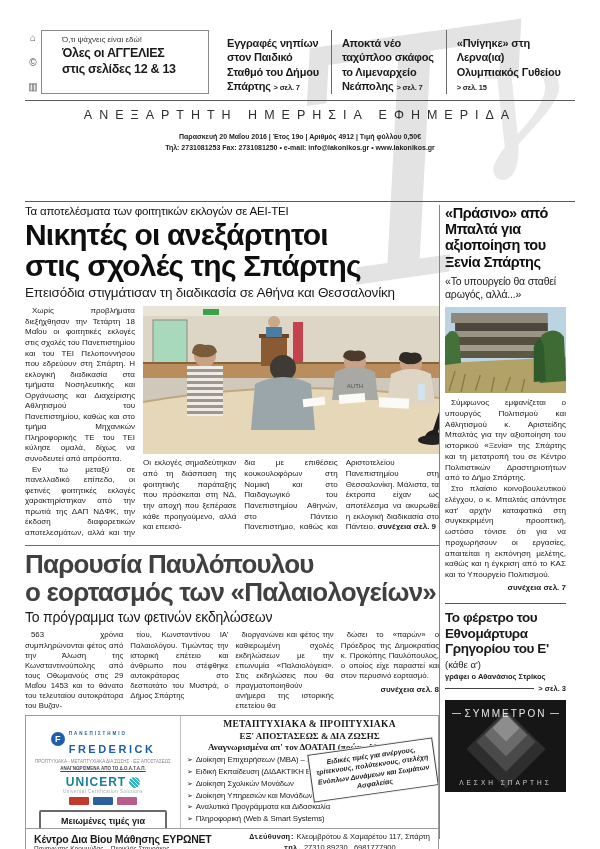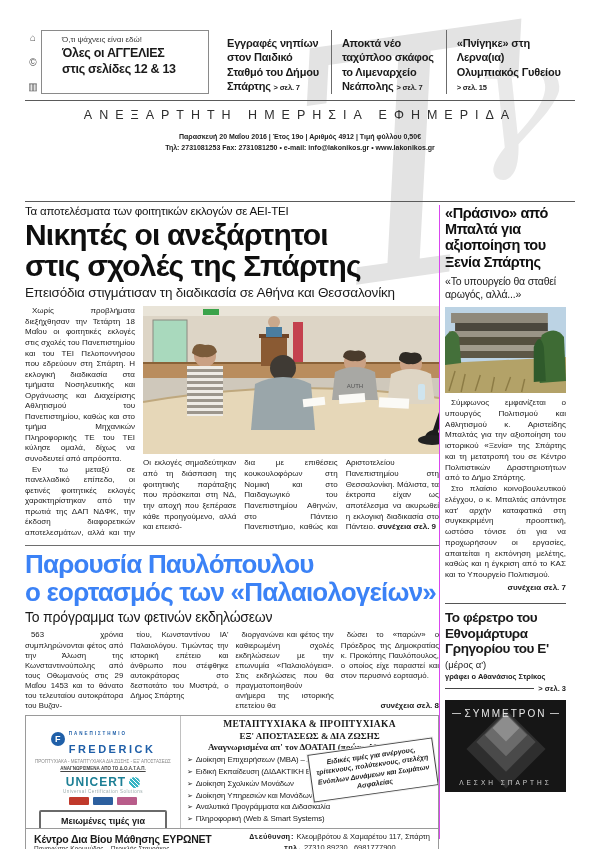--- a/index.html
+++ b/index.html
@@ -43,27 +43,27 @@
   .leadleft p{margin:0 0 0;text-indent:7px;}
   .leadright{flex:1;margin-left:8px;}
   .photo{width:100%;height:148px;display:block;background:#cfc6b6;}
   .caps{display:flex;margin-top:4px;}
   .caps .c{flex:1;font-size:8px;line-height:1.33;text-align:justify;overflow:hidden;height:72px;}
   .caps .c + .c{margin-left:8px;}
   .contin{font-weight:bold;}
 
   .hdiv{border-top:1px solid #6e6e6e;margin:7px 0 5px;}
 
-  .h2{font-size:26px;font-weight:bold;letter-spacing:-0.8px;line-height:1.06;color:#3b82f6;}
+  .h2{font-size:26px;font-weight:bold;letter-spacing:-0.8px;line-height:1.06;color:#404040;}
   .dek2{font-size:14px;margin:3px 0 5px;letter-spacing:-0.2px;}
   .cols4{display:flex;height:80px;overflow:hidden;}
   .cols4 .c{flex:1;font-size:7.8px;line-height:1.3;text-align:justify;}
   .cols4 .c + .c{margin-left:7px;}
   .cols4 p{margin:0;text-indent:6px;}
-  .c4cont{display:block;text-align:right;font-weight:bold;font-size:8px;margin-top:20px;}
+  .c4cont{display:block;text-align:right;font-weight:bold;font-size:8px;margin-top:4px;}
 
   
   .adbox{margin-top:5px;border:1px solid #9a9a9a;height:140px;display:flex;flex-direction:column;background:#fff;}
   .adtop{flex:1;display:flex;min-height:0;}
   .adleft{width:142px;flex:none;border-right:1px solid #c0c0c0;padding:5px 6px 2px;display:flex;
           flex-direction:column;align-items:center;overflow:hidden;}
   .fredrow{display:flex;align-items:center;}
   .fredcircle{width:14px;height:14px;border-radius:50%;background:#1f5fa8;color:#fff;font-size:9px;font-weight:bold;
               display:flex;align-items:center;justify-content:center;margin-right:4px;}
   .freduni{font-size:4.5px;letter-spacing:2px;color:#1f5fa8;font-weight:bold;}
@@ -341,21 +341,21 @@
           <path d="M88,40 q6,-16 10,0 l2,34 l-12,1 z" fill="#2f5a2b"></path>
           <path d="M0,30 q8,-12 14,0 l2,26 l-16,2 z" fill="#44703a"></path>
         </svg>
         <div class="sb-body">
           <p>Σύμφωνος εμφανίζεται ο υπουργός Πολιτισμού και Αθλητισμού κ. Αριστείδης Μπαλτάς για την αξιοποίηση του ιστορικού «Ξενία» της Σπάρτης και τη μετατροπή του σε Κέντρο Πολιτιστικών Δραστηριοτήτων από το Δήμο Σπάρτης.</p>
           <p>Στο πλαίσιο κοινοβουλευτικού ελέγχου, ο κ. Μπαλτάς απάντησε κατ' αρχήν καταφατικά στη συγκεκριμένη προοπτική, ωστόσο τόνισε ότι για να προχωρήσουν οι εργασίες, απαιτείται η εκπόνηση μελέτης, καθώς και η έγκριση από το ΚΑΣ και το Υπουργείο Πολιτισμού.</p>
           <span class="sb-cont">συνέχεια σελ. 7</span>
         </div>
         <div class="sb-div"></div>
         <div class="sb-h2">Το φέρετρο του Εθνομάρτυρα Γρηγορίου του Ε'</div>
-        <div class="sb-part">(μέρος α')</div>
+        <div class="sb-part">(κάθε α')</div>
         <div class="sb-auth">γράφει ο Αθανάσιος Στρίκος</div>
         <div class="sb-pageline">
           <span class="ln"></span>
           <span class="pg">&gt; σελ. 3</span>
         </div>
 
         <div class="sym">
           <div class="sym-logo">
             <i style="width:56px;height:56px;background:#2e2e2e;margin-top:0"></i>
             <i style="width:42px;height:42px;background:#4a4a4a;margin-top:-7px"></i>

